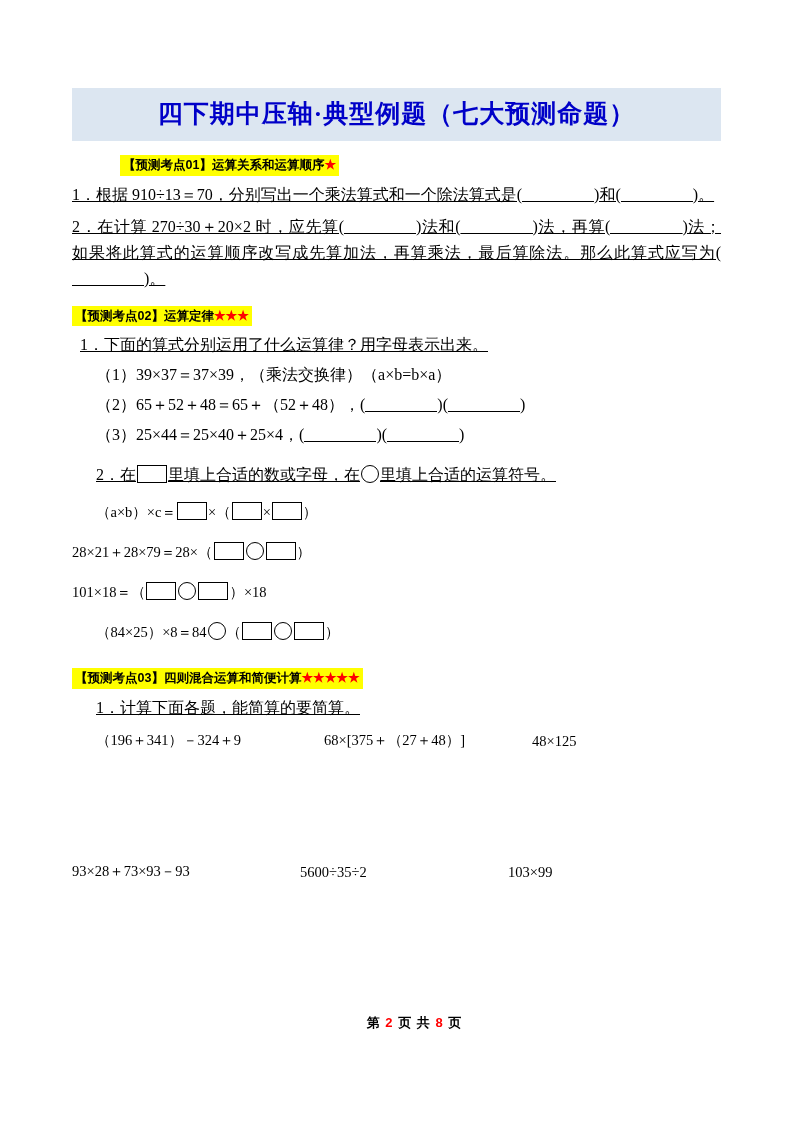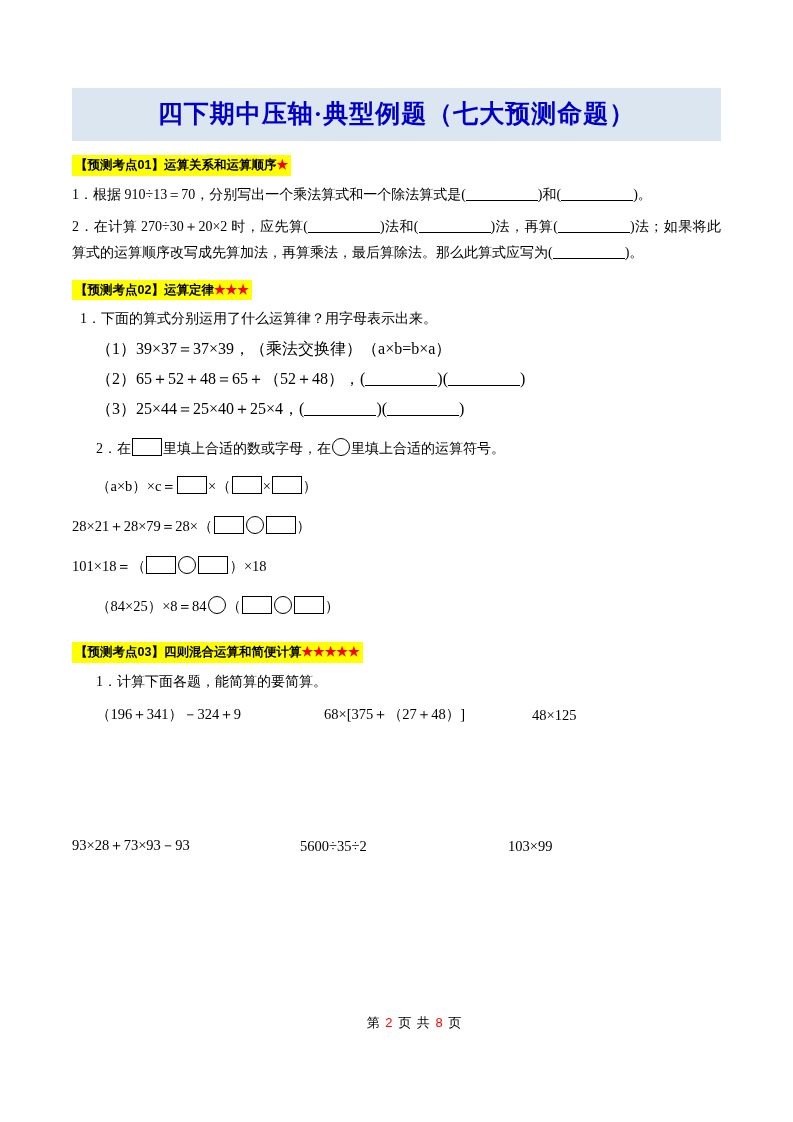--- a/index.html
+++ b/index.html
@@ -51,28 +51,29 @@
   }
   .section-header .stars {
     color: #ff0000;
     font-size: 13px;
     letter-spacing: 0px;
   }
   .section-wrap {
     margin-top: 14px;
     margin-bottom: 6px;
   }
-  .section-wrap.first { margin-top: 6px; }
+  .section-wrap.first { margin-top: 6px; margin-left: 48px; }
 
   
   .q {
-    font-size: 14px;
+    font-size: 16px;
     line-height: 26px;
     margin: 6px 0 0 0;
     text-align: justify;
+    text-decoration: underline;
   }
   .sub {
     font-size: 16px;
     line-height: 26px;
     margin: 4px 0 0 24px;
   }
   .blank-u {
     display: inline-block;
     border-bottom: 1px solid #000;
     width: 60px;
@@ -121,21 +122,21 @@
 
   
   .footer {
     position: absolute;
     left: 0;
     right: 0;
     bottom: 48px;
     text-align: center;
     font-family: "Liberation Sans", sans-serif;
     font-size: 13px;
-    font-weight: normal;
+    font-weight: bold;
     color: #000000;
     letter-spacing: 1px;
     padding-left: 36px;
   }
   .footer .pg { color: #ff0000; }
 </style>
 </head>
 <body>
 
 <div class="page">

